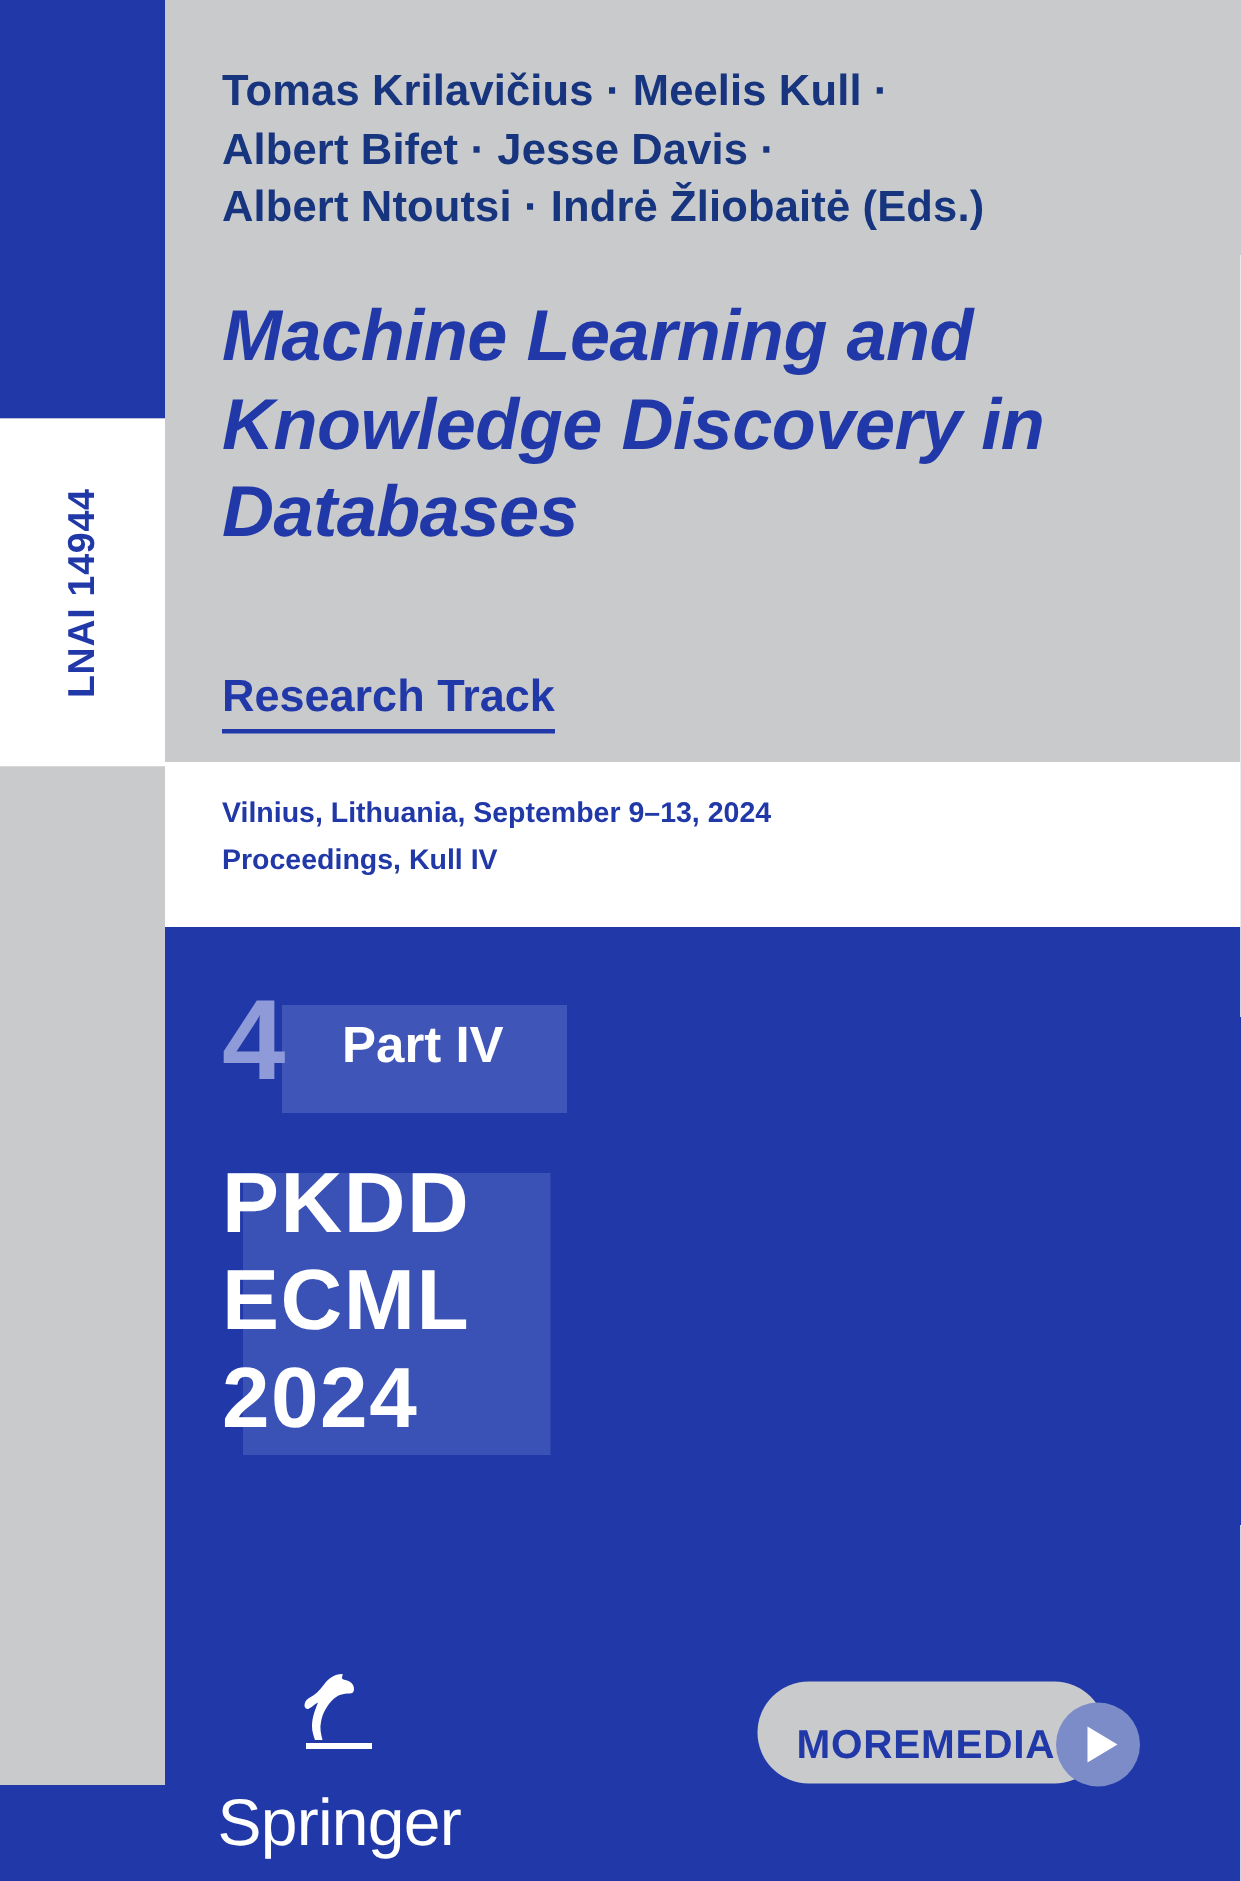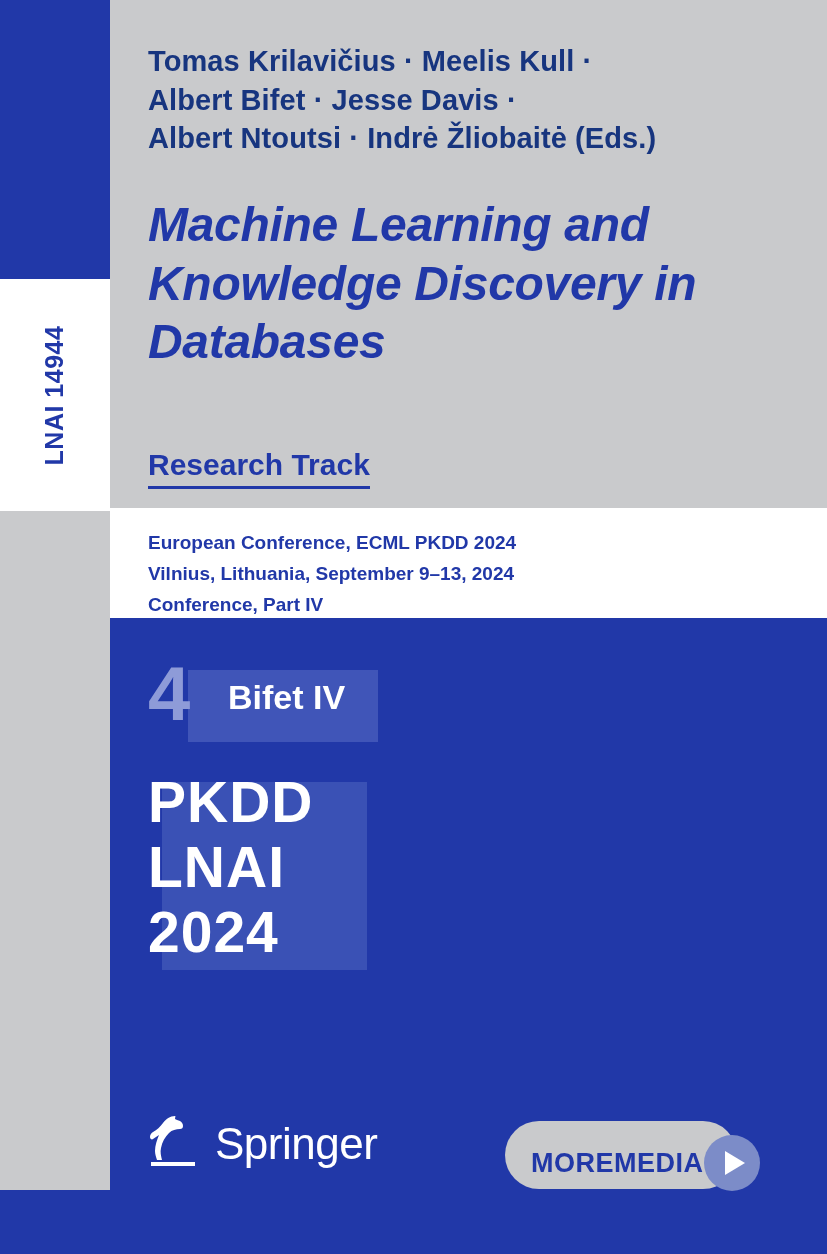--- a/index.html
+++ b/index.html
@@ -205,20 +205,21 @@
   }
 
   
   .springer {
     position: absolute;
     left: 145px;
     top: 1112px;
     display: flex;
     align-items: center;
     gap: 14px;
+    flex-direction: column;
   }
   .springer-name {
     color: #ffffff;
     font-size: 44px;
     font-weight: 400;
     letter-spacing: -0.5px;
   }
 
   
   .moremedia {
@@ -277,38 +278,37 @@
     <div class="line">Tomas Krilavičius · Meelis Kull ·</div>
     <div class="line">Albert Bifet · Jesse Davis ·</div>
     <div class="line">Albert Ntoutsi · Indrė Žliobaitė (Eds.)</div>
   </div>
 
   <div class="title">Machine Learning and Knowledge Discovery in Databases</div>
   <div class="subtitle">Research Track</div>
 
   <div class="infoband"></div>
   <div class="info">
-    <div>European Conference, ECML PKDD 2024</div>
     <div>Vilnius, Lithuania, September 9–13, 2024</div>
-    <div>Conference, Part IV</div>
+    <div>Proceedings, Kull IV</div>
   </div>
 
   <div class="bluepanel"></div>
 
   <div class="part-graphic">
     <div class="part-shadow"></div>
     <div class="part-num">4</div>
-    <div class="part-text">Bifet IV</div>
+    <div class="part-text">Part IV</div>
   </div>
 
   <div class="logo">
     <div class="logo-shadow"></div>
     <div class="logo-text">
       <div>PKDD</div>
-      <div>LNAI</div>
+      <div>ECML</div>
       <div>2024</div>
     </div>
   </div>
 
   <div class="springer">
     <span>
       <svg width="56" height="60" viewBox="0 0 56 60" aria-hidden="true">
         <path d="M30 4c-5 0-9 3-12 7-3 4-6 7-10 9-2 1-3 3-3 5 0 2 2 3 3 2 2-1 4-3 6-4-2 5-4 10-4 16 0 3 1 6 2 9h5c-1-4-2-8-1-12 1-6 4-11 8-15 3-3 7-4 11-4 2 0 3-1 3-3 0-2-1-4-3-5-2-1-4-1-5-2 0-2 1-3 0-3z" fill="#ffffff"></path>
         <rect x="6" y="50" width="44" height="4" fill="#ffffff"></rect>
       </svg>

